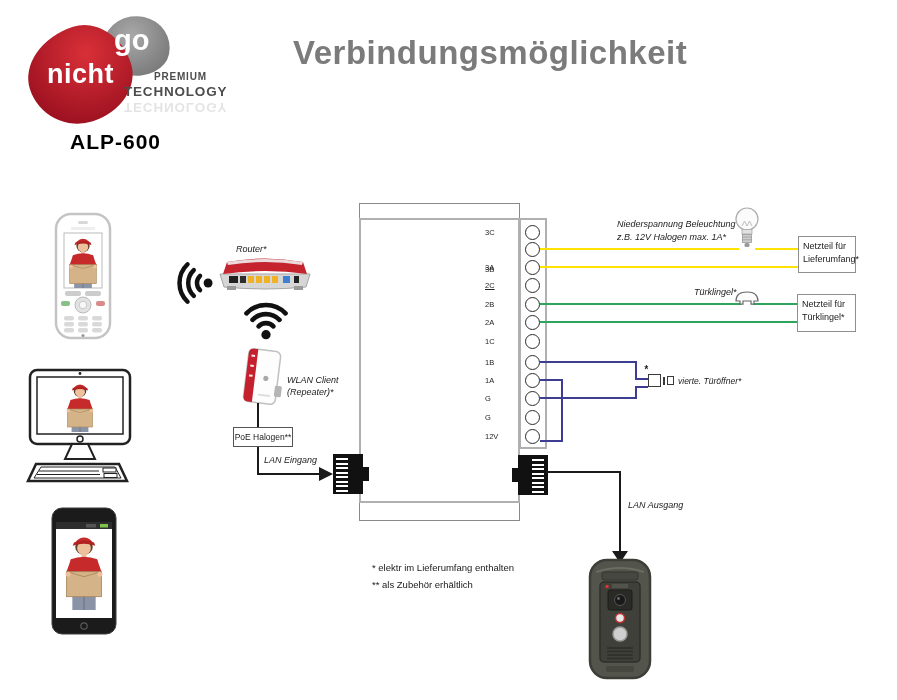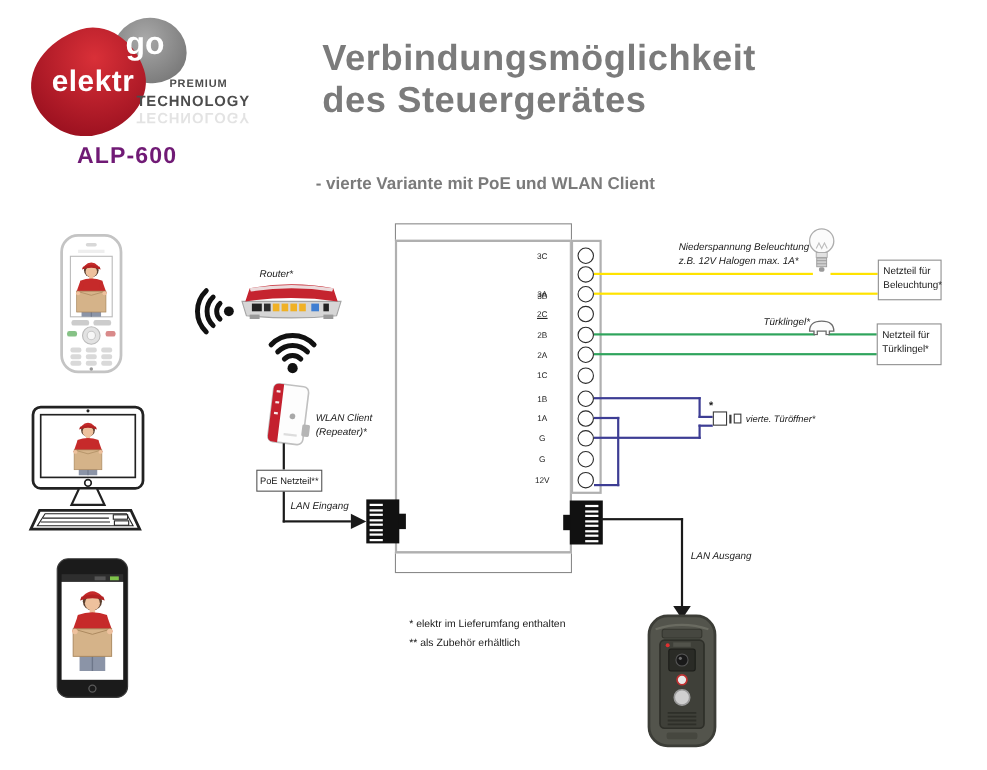--- a/index.html
+++ b/index.html
@@ -19,30 +19,30 @@
     background:radial-gradient(circle at 62% 30%,#d93038,#9c1120 78%);z-index:2;}
   .blob-gray{position:absolute;left:103px;top:16px;width:67px;height:60px;
     border-radius:52% 48% 55% 45%/55% 52% 48% 45%;transform:rotate(12deg);
     background:radial-gradient(circle at 40% 35%,#a9a9a9,#787878 80%);z-index:1;}
   .alpha-txt{position:absolute;left:47px;top:59px;font-size:27px;font-weight:bold;color:#fff;z-index:3;letter-spacing:.5px;}
   .go-txt{position:absolute;left:114px;top:24px;font-size:29px;font-weight:bold;color:#fff;z-index:3;}
   .premium{position:absolute;left:154px;top:71px;font-size:10px;font-weight:bold;color:#4c4c4c;letter-spacing:.8px;z-index:3;}
   .technology{position:absolute;left:124px;top:84px;font-size:13.5px;font-weight:bold;color:#4c4c4c;letter-spacing:.8px;z-index:3;}
   .tech-refl{position:absolute;left:124px;top:100px;font-size:13.5px;font-weight:bold;color:#4c4c4c;
     letter-spacing:.8px;transform:scaleY(-1);opacity:.15;z-index:3;}
-  .model{position:absolute;left:70px;top:130px;font-size:21px;font-weight:bold;color:#701a75;letter-spacing:1px;}
+  .model{position:absolute;left:70px;top:130px;font-size:21px;font-weight:bold;color:#000000;letter-spacing:1px;}
   
   .title{position:absolute;left:293px;font-size:33px;font-weight:bold;color:#7b7b7b;letter-spacing:.5px;white-space:nowrap;}
   .subtitle{position:absolute;left:287px;top:159px;font-size:15.5px;font-weight:bold;color:#7b7b7b;white-space:nowrap;}
   
   .cap{position:absolute;left:359px;width:161px;border:1px solid #8a8a8a;background:#fff;box-sizing:border-box;}
   .mainbody{position:absolute;left:359px;top:218px;width:161px;height:285px;border:2.5px solid #b0b0b0;background:#fff;box-sizing:border-box;}
   .tstrip{position:absolute;left:519px;top:218px;width:28px;height:231px;border:2.5px solid #b0b0b0;background:#fff;box-sizing:border-box;}
   .tcirc{position:absolute;left:525px;width:15px;height:15px;border:1.3px solid #2b2b2b;border-radius:50%;background:#fff;box-sizing:border-box;}
-  .tlbl{position:absolute;left:473px;width:40px;text-align:center;font-size:7.5px;line-height:10px;color:#222;}
+  .tlbl{position:absolute;left:485px;width:40px;text-align:left;font-size:7.5px;line-height:10px;color:#222;}
   
   .rj45{position:absolute;width:30px;height:40px;background:#111;}
   .rjpin{position:absolute;width:12px;height:2px;background:#fff;}
   .rjnotch{position:absolute;width:7px;height:14px;background:#111;}
   
   .psu-box{position:absolute;border:1.5px solid #8f8f8f;background:#fff;font-size:9px;line-height:13px;padding:3px 0 0 4px;box-sizing:border-box;}
   .poe-box{position:absolute;left:233px;top:427px;width:60px;height:20px;border:1px solid #555;background:#fff;
     font-size:8.5px;line-height:18px;text-align:center;box-sizing:border-box;}
   .opener-rect{position:absolute;border:1.5px solid #3a3a3a;background:#fff;box-sizing:border-box;}
   
@@ -72,30 +72,28 @@
         <rect x="9" y="50" width="42" height="30" fill="#d5b389" stroke="#a8865c" stroke-width="1"></rect>
         <path d="M9,50 L30,56 L51,50" fill="none" stroke="#a8865c" stroke-width="1"></path>
         <circle cx="11" cy="53" r="3" fill="#eec19d"></circle>
         <circle cx="49" cy="53" r="3" fill="#eec19d"></circle>
       </g>
     </defs>
   </svg>
 
   <div class="blob-gray"></div>
   <div class="blob-red"></div>
-  <div class="alpha-txt">elektr</div>
+  <div class="alpha-txt">nicht</div>
   <div class="go-txt">go</div>
   <div class="premium">PREMIUM</div>
   <div class="technology">TECHNOLOGY</div>
   <div class="tech-refl">TECHNOLOGY</div>
   <div class="model">ALP-600</div>
 
   <div class="title" style="top:34px;">Verbindungsmöglichkeit</div>
-  <div class="title" style="top:72px;">des Steuergerätes</div>
-  <div class="subtitle">- vierte Variante mit PoE und WLAN Client</div>
 
   <svg class="abs" style="left:52px;top:212px;" width="62" height="130" viewBox="0 0 62 130">
     <rect x="4" y="2" width="54" height="124" rx="15" fill="#fff" stroke="#c4c4c4" stroke-width="2.5"></rect>
     <rect x="26" y="9" width="10" height="3" rx="1.5" fill="#d8d8d8"></rect>
     <rect x="19" y="15" width="24" height="3" fill="#eee"></rect>
     <rect x="12" y="21" width="38" height="55" fill="#fff" stroke="#bbb" stroke-width="1"></rect>
     <svg x="12" y="21" width="38" height="55" viewBox="0 0 60 87" preserveAspectRatio="xMidYMin slice">
       <use href="#person-g"></use>
     </svg>
     <rect x="13" y="79" width="16" height="5" rx="2" fill="#ccc"></rect>
@@ -185,21 +183,21 @@
     <rect x="9" y="18" width="3.5" height="2" fill="#fff" opacity="0.9"></rect>
     <rect x="9" y="28" width="3.5" height="2" fill="#fff" opacity="0.9"></rect>
     <circle cx="26" cy="30" r="2.6" fill="#a8a8a8"></circle>
     <rect x="20" y="46" width="12" height="2" fill="#ddd"></rect>
     <rect x="36" y="36" width="7" height="11" rx="1.5" fill="#b5b5b5"></rect>
   </svg>
   <div class="lbl" style="left:287px;top:375px;">WLAN Client</div>
   <div class="lbl" style="left:287px;top:387px;">(Repeater)*</div>
 
   <div class="vwire black" style="left:257px;top:403px;height:24px;"></div>
-  <div class="poe-box">PoE Netzteil**</div>
+  <div class="poe-box">PoE Halogen**</div>
   <div class="vwire black" style="left:257px;top:447px;height:28px;"></div>
   <div class="lbl" style="left:264px;top:455px;">LAN Eingang</div>
   <div class="wire black" style="left:257px;top:473px;width:62px;"></div>
   <div class="arr-right" style="left:319px;top:467px;"></div>
 
   <div class="cap" style="top:203px;height:16px;"></div>
   <div class="cap" style="top:502px;height:19px;"></div>
   <div class="mainbody"></div>
   <div class="tstrip"></div>
 
@@ -280,21 +278,21 @@
     <circle cx="14" cy="15" r="11" fill="#fbfbfb" stroke="#adadad" stroke-width="1.2"></circle>
     <path d="M9,22 L11.5,17 L14,22 L16.5,17 L19,22" fill="none" stroke="#bdbdbd" stroke-width="1"></path>
     <rect x="9" y="25.5" width="10" height="4.5" fill="#e2e2e2" stroke="#a8a8a8" stroke-width="0.8"></rect>
     <rect x="9.5" y="30.5" width="9" height="8" fill="#cfcfcf" stroke="#999" stroke-width="0.8"></rect>
     <line x1="9.5" y1="33" x2="18.5" y2="33" stroke="#999" stroke-width="0.8"></line>
     <line x1="9.5" y1="35.8" x2="18.5" y2="35.8" stroke="#999" stroke-width="0.8"></line>
     <rect x="11.5" y="39" width="5" height="4" rx="1.5" fill="#9a9a9a"></rect>
   </svg>
   <div class="psu-box" style="left:798px;top:236px;width:58px;height:37px;">
     <div>Netzteil für</div>
-    <div>Beleuchtung*</div>
+    <div>Lieferumfang*</div>
   </div>
 
   <div class="lbl" style="left:694px;top:287px;">Türklingel*</div>
   <svg class="abs" style="left:732px;top:289px;" width="30" height="16" viewBox="0 0 30 16">
     <path d="M4,12 Q4,3 15,3 Q26,3 26,12 L22,12 L22,15.2 L19,15.2 L19,12 L11,12 L11,15.2 L8,15.2 L8,12 Z" fill="#fcfcfc" stroke="#6a6a6a" stroke-width="1.2"></path>
   </svg>
   <div class="psu-box" style="left:797px;top:294px;width:59px;height:38px;">
     <div>Netzteil für</div>
     <div>Türklingel*</div>
   </div>

